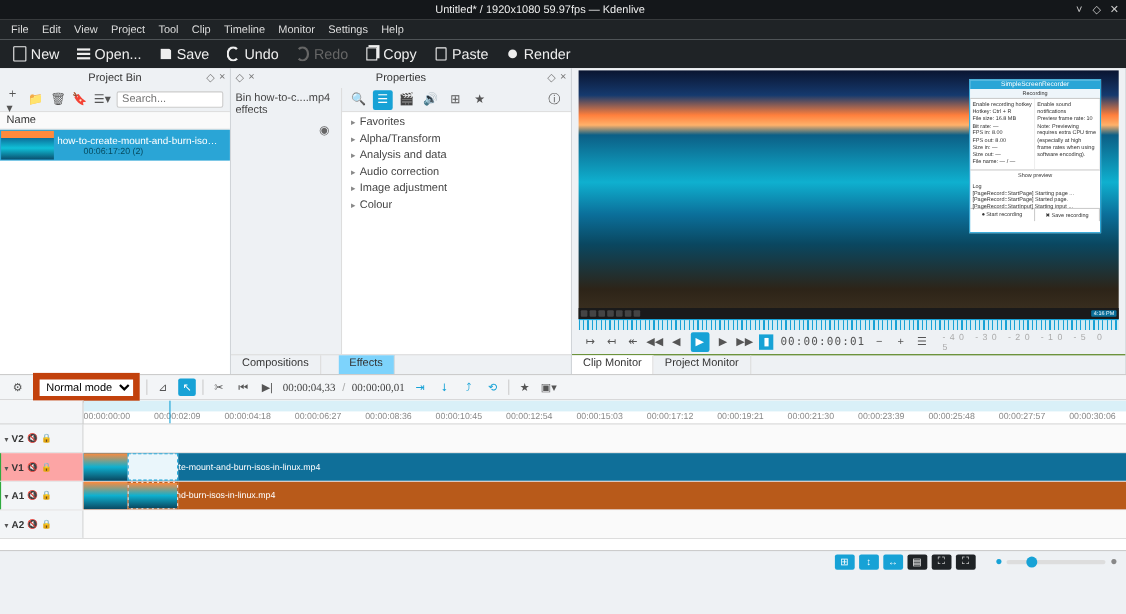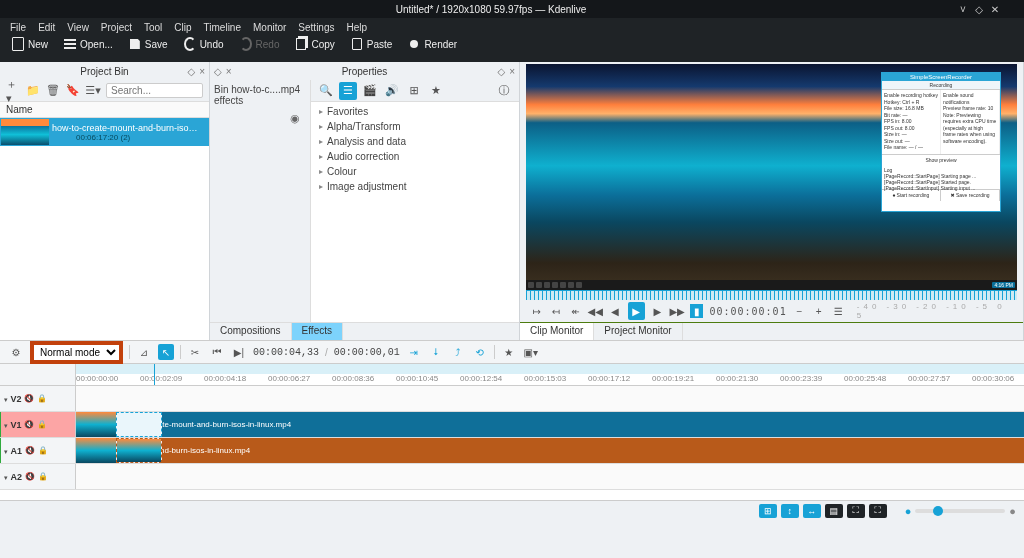--- a/index.html
+++ b/index.html
@@ -1,29 +1,29 @@
 <!DOCTYPE html>
 <html><head>
 <meta charset="utf-8">
 <style>
 * { margin: 0; padding: 0; box-sizing: border-box; font-family: "Segoe UI", Arial, sans-serif; }
 body { background: #eef1f4; width: 1024px; height: 558px; overflow: hidden; color: #333; font-size: 11px; }
 
 
-.titlebar { background: #14171a; color: #eee; height: 18px; display: flex; align-items: center; padding: 0 24px; font-size: 10px; }
+.titlebar { background: #14171a; color: #eee; height: 18px; display: flex; align-items: center; padding: 0 6px; font-size: 10px; }
 .titlebar .title { flex: 1; text-align: center; }
 .titlebar .winbtns { display: flex; gap: 6px; }
 .titlebar .winbtn { width: 10px; height: 10px; display:flex; align-items:center; justify-content:center; color:#ccc; }
 
 
 .menubar { background: #1f2326; color: #ddd; height: 18px; display: flex; align-items: center; padding: 0 4px; font-size: 10px; }
 .menubar span { padding: 2px 6px; }
 
 
-.maintoolbar { background: #1f2326; color: #eee; height: 26px; display: flex; align-items: flex-start; padding: 0 6px; gap: 4px; font-size: 10px; }
+.maintoolbar { background: #1f2326; color: #eee; height: 26px; display: flex; align-items: center; padding: 0 6px; gap: 4px; font-size: 13px; }
 .maintoolbar .tbtn { display: flex; align-items: center; gap: 4px; padding: 2px 6px; border-radius: 2px; }
 .maintoolbar .tbtn.disabled { color: #666; }
 .maintoolbar .tbico { width: 12px; height: 12px; display:inline-flex; align-items:center; justify-content:center; }
 .maintoolbar .tbico::before { content:""; display:block; }
 .ico-new::before { width:10px;height:12px;border:1px solid #eee;border-radius:1px; }
 .ico-open::before { width:12px;height:2px;background:#eee;box-shadow:0 -4px 0 #eee, 0 4px 0 #eee; position:relative; top:-0px;}
 .ico-save::before { width:10px;height:10px;background:#eee;clip-path:polygon(0 0,80% 0,100% 20%,100% 100%,0 100%); }
 .ico-undo::before { width:10px;height:10px;border:2px solid #eee;border-right-color:transparent;border-radius:50%; }
 .ico-redo::before { width:10px;height:10px;border:2px solid #666;border-left-color:transparent;border-radius:50%; }
 .ico-copy::before { width:8px;height:10px;border:1px solid #eee;box-shadow:2px -2px 0 -1px #eee,2px -2px 0 0 #eee; }
@@ -56,21 +56,21 @@
 .clip-dur { color:#064a5e; font-size:8px;margin-left:24px; }
 
 
 .eff-toolbar { display:flex; align-items:center; gap:4px; padding:2px 6px; height:22px; border-bottom:1px solid #ddd; }
 .eff-toolbar .icon { width:18px; height:18px; display:flex; align-items:center; justify-content:center; border-radius:2px; color:#555; }
 .eff-toolbar .icon.active { background:#17a2d6; color:#fff; }
 .eff-toolbar .spacer { flex:1; }
 .eff-list { flex:1; background:#fff; padding:2px 0; }
 .eff-item { display:flex; align-items:center; gap:4px; padding:2px 8px; font-size:10px; color:#444; }
 .eff-item::before { content:"▸"; font-size:8px; color:#888; }
-.eff-bottom-tabs { height:18px; display:flex; font-size:10px; border-top:1px solid #ddd; }
+.eff-bottom-tabs { height:18px; display:flex; font-size:10px; border-top:1px solid #ddd;gap:16px; }
 .eff-bottom-tabs span { padding:2px 10px; border-right:1px solid #ddd; }
 .eff-bottom-tabs span.active { background:#7dd3fc; }
 
 .eff-sidebar { width:100px; display:flex; flex-direction:column; align-items:flex-end; }
 .eff-sidebar-hdr { font-size:10px; color:#444; padding:4px; }
 .eff-sidebar-ico { width:14px; height:14px; margin:2px 6px; color:#666; }
 
 
 .monitor-area { flex:1; display:flex; flex-direction:column; padding:0 6px; }
 .monitor-view { flex:1; background:linear-gradient(180deg,#0a1430 0%,#153a6e 10%,#ff7f3c 18%,#ffb16a 22%,#0c5f86 26%,#0fb0cf 45%,#0b6f9a 58%,#0a4760 70%,#2d2418 88%,#3e3222 100%); position:relative; margin-top:2px; }
@@ -94,22 +94,22 @@
 .monitor-ctrl .numstrip { font-size:8px; color:#aaa; letter-spacing:4px; }
 .monitor-bottom-tabs { height:18px; display:flex; font-size:10px; border-top:1px solid #4d7c0f; }
 .monitor-bottom-tabs span { padding:2px 10px; border-right:1px solid #ddd; }
 .monitor-bottom-tabs span.active { background:#fff; }
 
 
 .tl-toolbar { height:24px; display:flex; align-items:center; gap:6px; padding:0 8px; border-top:1px solid #ccc; border-bottom:1px solid #ccc; background:#f3f5f7; font-size:10px; }
 .tl-toolbar .icon { width:16px;height:16px;display:flex;align-items:center;justify-content:center;color:#555; border-radius:2px; }
 .tl-toolbar .icon.active { background:#17a2d6; color:#fff; }
 .tl-toolbar .sep { width:1px; height:14px; background:#ccc; }
-.tl-toolbar .timecode { font-family:Liberation Mono, monospace; color:#444; }
-.tl-toolbar select { border:4px solid #c2410c; font-size:10px; padding:1px 2px; background:#fff; }
+.tl-toolbar .timecode { font-family:Liberation Serif, serif; color:#444; }
+.tl-toolbar select { border:6px solid #c2410c; font-size:10px; padding:1px 2px; background:#fff; }
 
 
 .timeline { display:flex; flex-direction:column; height:136px; background:#fff; }
 .tl-ruler-row { display:flex; height:22px; }
 .tl-gutter { width:76px; background:#f3f5f7; border-right:1px solid #ccc; border-bottom:1px solid #ccc; }
 .tl-ruler { flex:1; position:relative; border-bottom:1px solid #ccc; overflow:hidden; }
 .tl-ruler-bg { height:10px; background:#d9f0f8; display:flex; }
 .tl-ruler-ticks { height:12px; display:flex; font-size:8px; color:#888; }
 .tl-ruler-ticks span { width:64px; flex:none; }
 .tl-track-row { display:flex; height:26px; border-bottom:1px solid #ddd; }
@@ -257,22 +257,22 @@
           <span class="icon">⊞</span>
           <span class="icon">★</span>
           <span class="spacer"></span>
           <span class="icon">ⓘ</span>
         </div>
         <div class="eff-list">
           <div class="eff-item">Favorites</div>
           <div class="eff-item">Alpha/Transform</div>
           <div class="eff-item">Analysis and data</div>
           <div class="eff-item">Audio correction</div>
+          <div class="eff-item">Image adjustment</div>
           <div class="eff-item">Colour</div>
-          <div class="eff-item">Image adjustment</div>
         </div>
       </div>
     </div>
     <div class="eff-bottom-tabs">
       <span>Compositions</span>
       <span class="active">Effects</span>
     </div>
   </div>
 
   <div class="panel panel-monitor">

